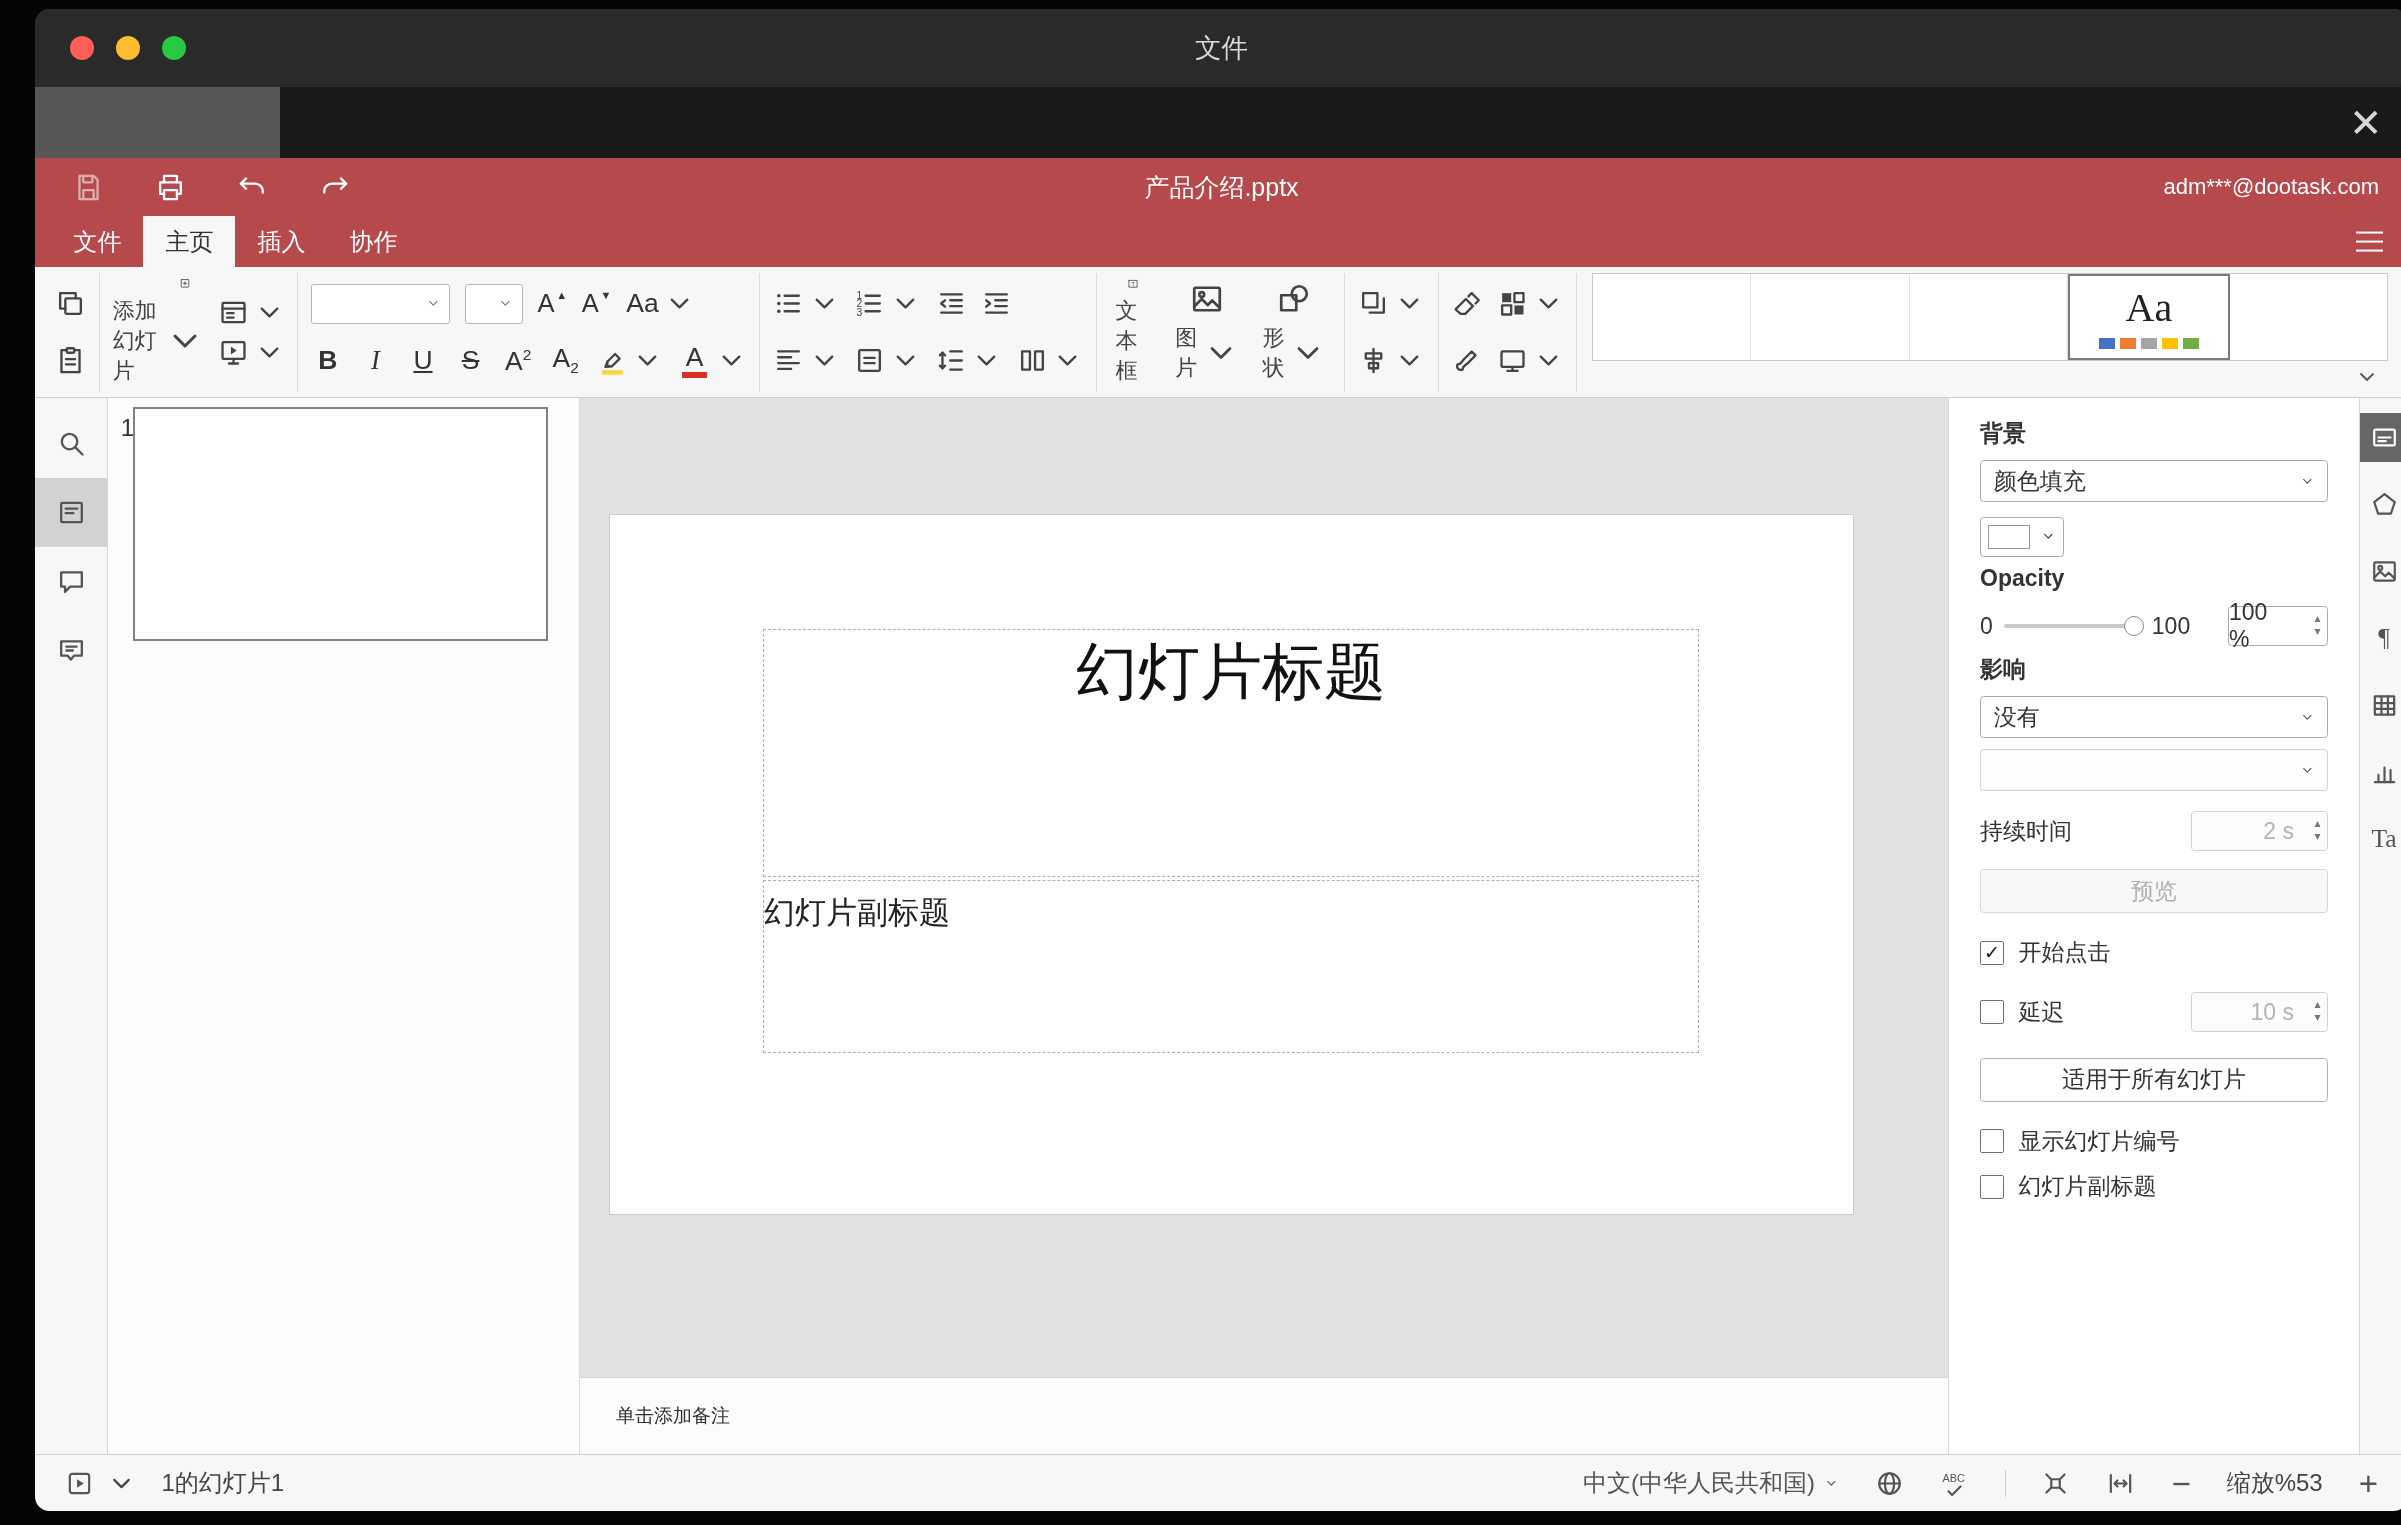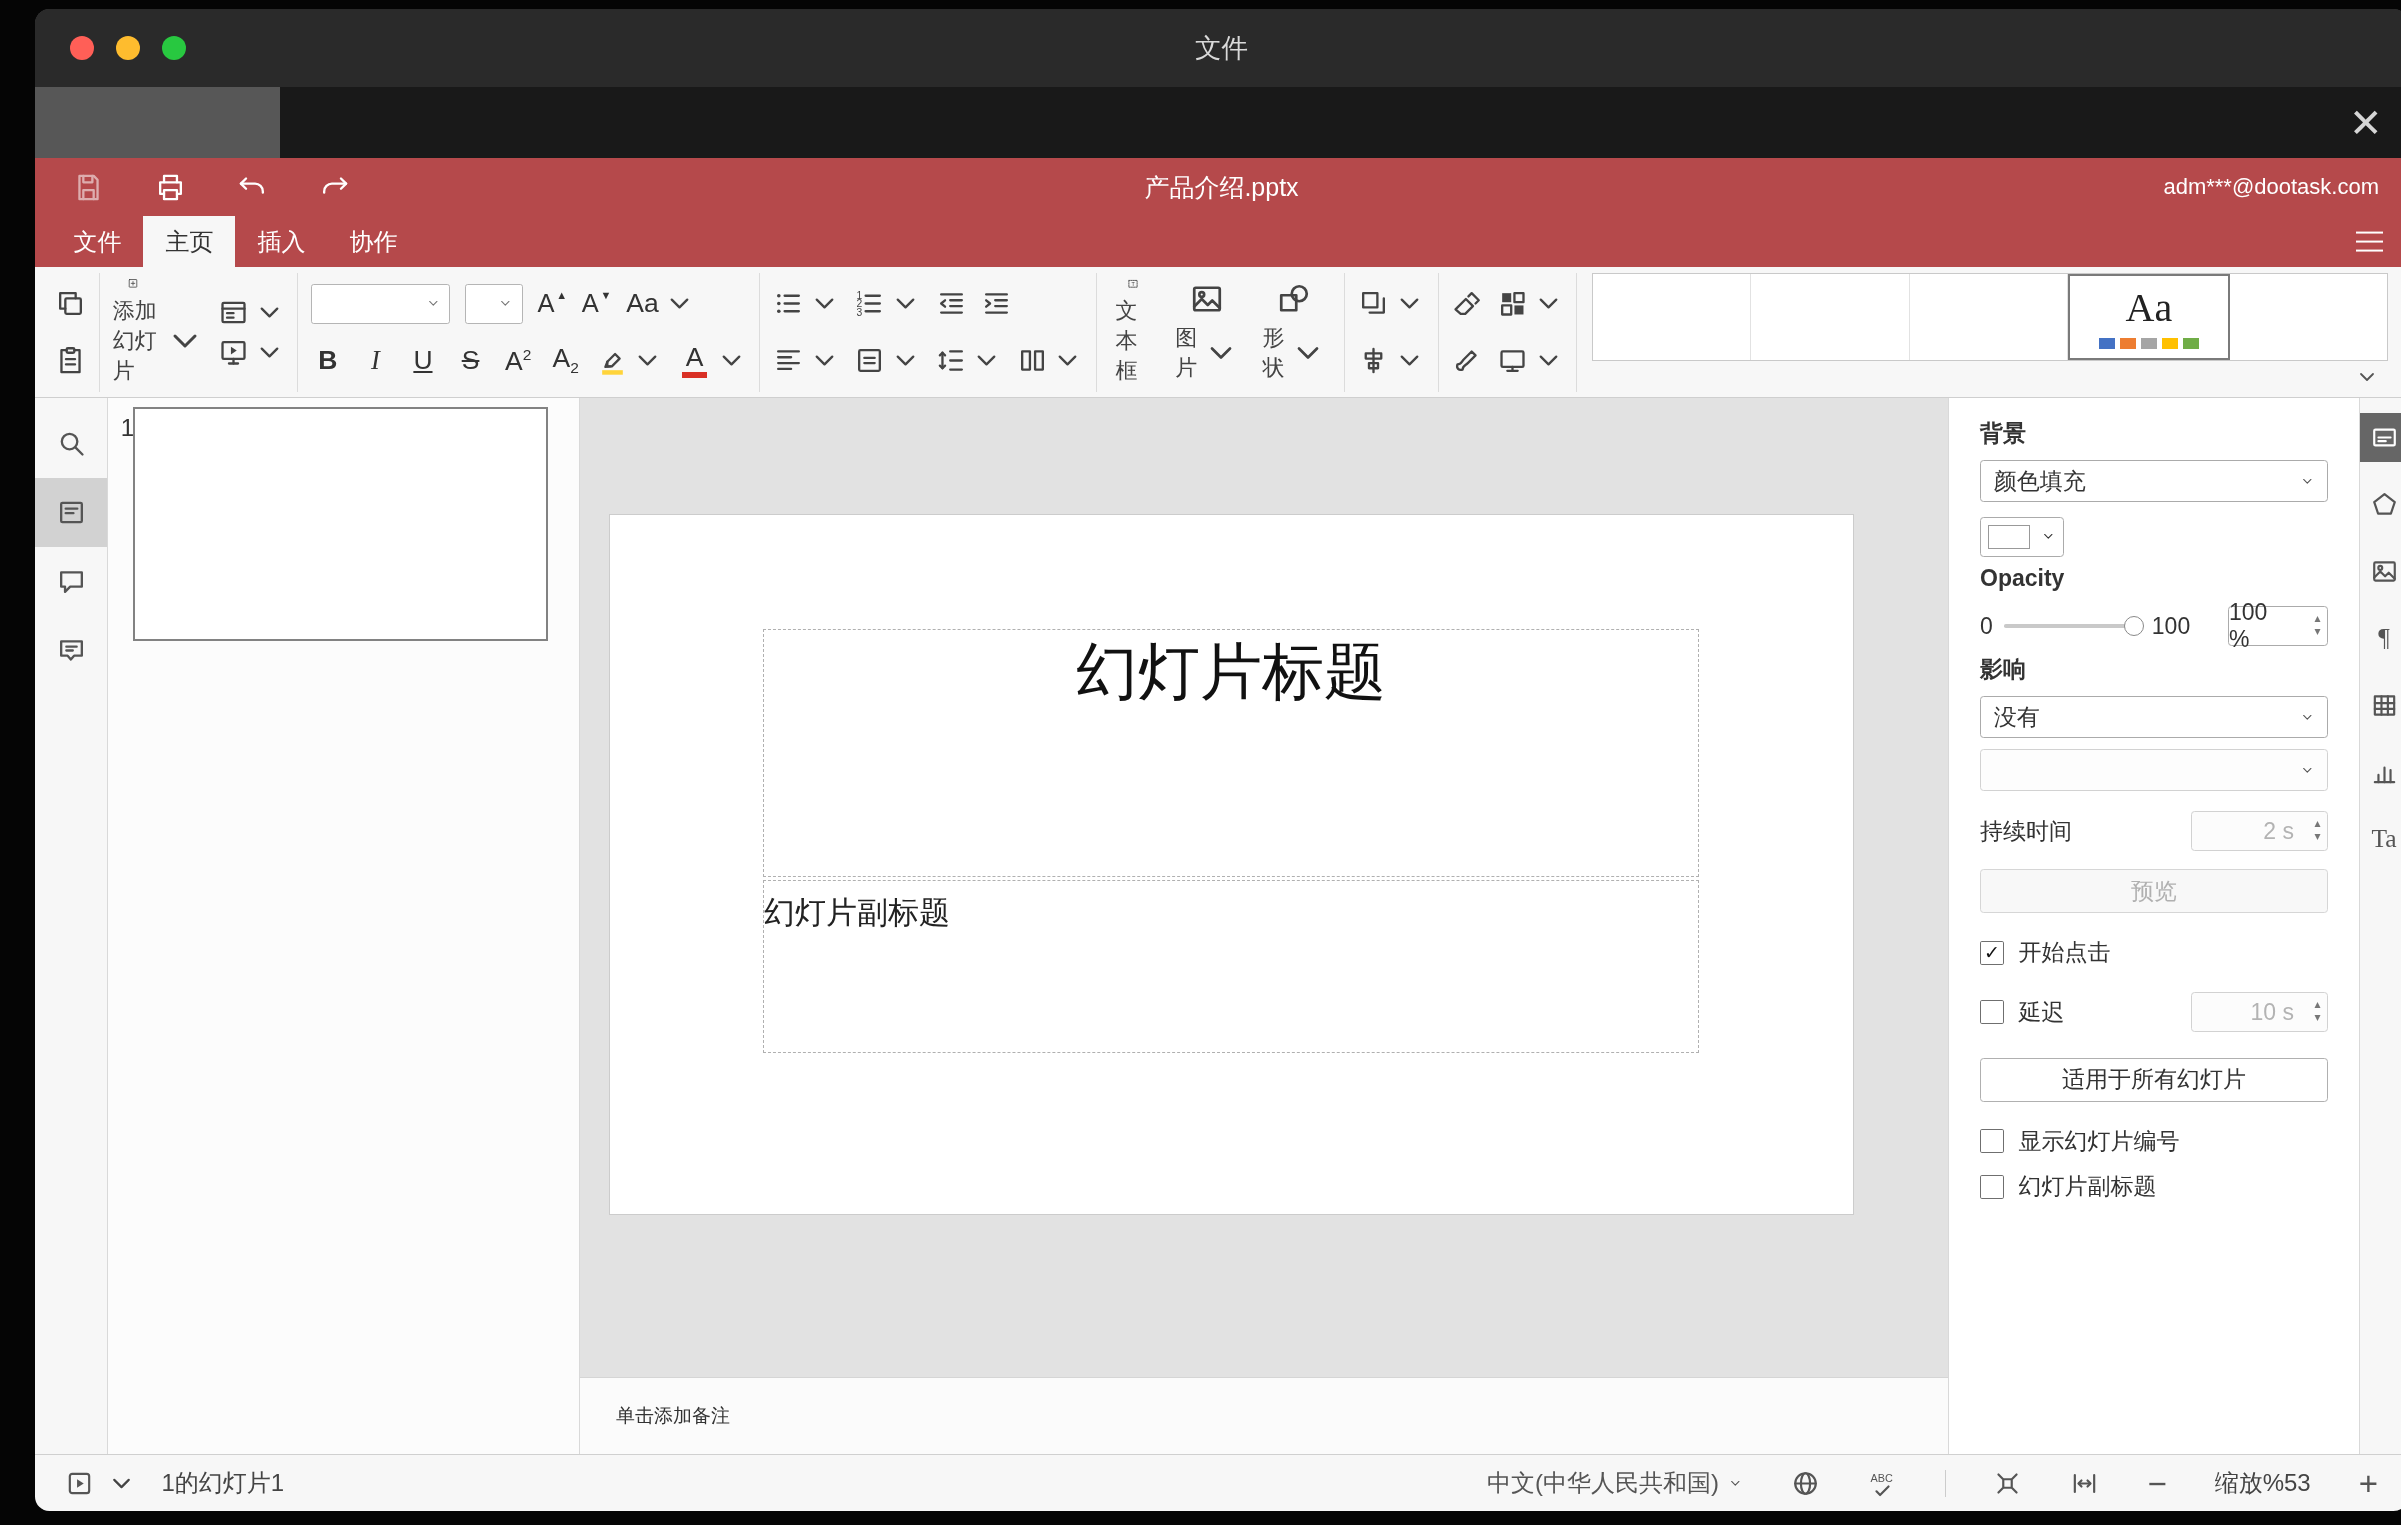--- a/index.html
+++ b/index.html
@@ -54,21 +54,21 @@
   .fmt sup{font-size:15.5px}
   .fmt sub{font-size:15.5px}
   .sizebtn{font-size:25.5px;color:#333;cursor:pointer}
   .sizebtn::after{content:"▲";font-size:11px;vertical-align:top;margin-left:1.8px}
   .sizebtn.shrink::after{content:"▼"}
   .colorA{position:relative;padding-bottom:5.5px}
   .colorA::after{content:"";position:absolute;left:3.6px;bottom:-1.8px;width:25.5px;height:6.4px;background:#d93025}
   .combo{height:40px;background:#fff;border:0.9px solid #b5b5b5;border-radius:2.7px;display:flex;align-items:center;justify-content:space-between;padding:0 9px;color:#777;cursor:pointer}
   .combo.font{width:139px}
   .combo.size{width:58px}
-  .bigbtn{display:flex;flex-direction:column;align-items:flex-start;justify-content:center;gap:7.3px;height:108px;cursor:pointer;color:#444}
+  .bigbtn{display:flex;flex-direction:column;align-items:flex-end;justify-content:center;gap:7.3px;height:108px;cursor:pointer;color:#444}
   .bigbtn svg{width:40px;height:40px}
   .blbl{font-size:22px;display:flex;align-items:center;gap:5.5px;color:#444}
   .vcol{display:flex;flex-direction:column;justify-content:center;gap:9px}
   .insbtn{display:flex;flex-direction:column;align-items:center;justify-content:center;gap:6.4px;height:108px;padding:0 5.5px;cursor:pointer;color:#444}
   .insbtn svg{width:36px;height:36px}
 
   .galwrap{display:flex;align-items:center;padding-left:14.6px;flex:1}
   .gal{display:flex;height:95px;width:796px;border:0.9px solid #c9c9c9;background:#fff}
   .gcell{flex:1;border-right:0.9px solid #e2e2e2;display:flex;flex-direction:column;align-items:center;justify-content:center;gap:7.3px;cursor:pointer;background:#fff}
   .gcell:last-child{border-right:none}
@@ -129,21 +129,21 @@
   .ritem{width:49px;height:49px;display:flex;align-items:center;justify-content:center;color:#555;cursor:pointer}
   .ritem svg{width:29px;height:29px}
   .ritem.sel{background:#666;color:#fff}
   .rglyph{font-size:25.5px;font-family:"Liberation Serif",serif}
 
   
   .status{height:57px;background:#f7f7f7;border-top:0.9px solid #d0d0d0;display:flex;align-items:center;padding:0 30px;color:#444;font-size:24px;flex:0 0 auto}
   .st-left{display:flex;align-items:center;gap:12.8px}
   .st-left svg{width:29px;height:29px}
   .st-text{margin-left:12.8px;color:#444}
-  .st-right{margin-left:auto;display:flex;align-items:center;gap:48px}
+  .st-right{margin-left:auto;display:flex;align-items:center;gap:36px}
   .st-lang{display:flex;align-items:center;gap:9px;color:#555;cursor:pointer}
   .st-ic{display:flex;align-items:center;justify-content:center;color:#555;cursor:pointer}
   .st-ic svg{width:29px;height:29px}
   .vdiv{width:0.9px;height:27px;background:#ccc}
   .zoomsym{font-size:33px;color:#555;cursor:pointer;line-height:1}
 </style>
 </head>
 <body>
 
 <div class="win">

